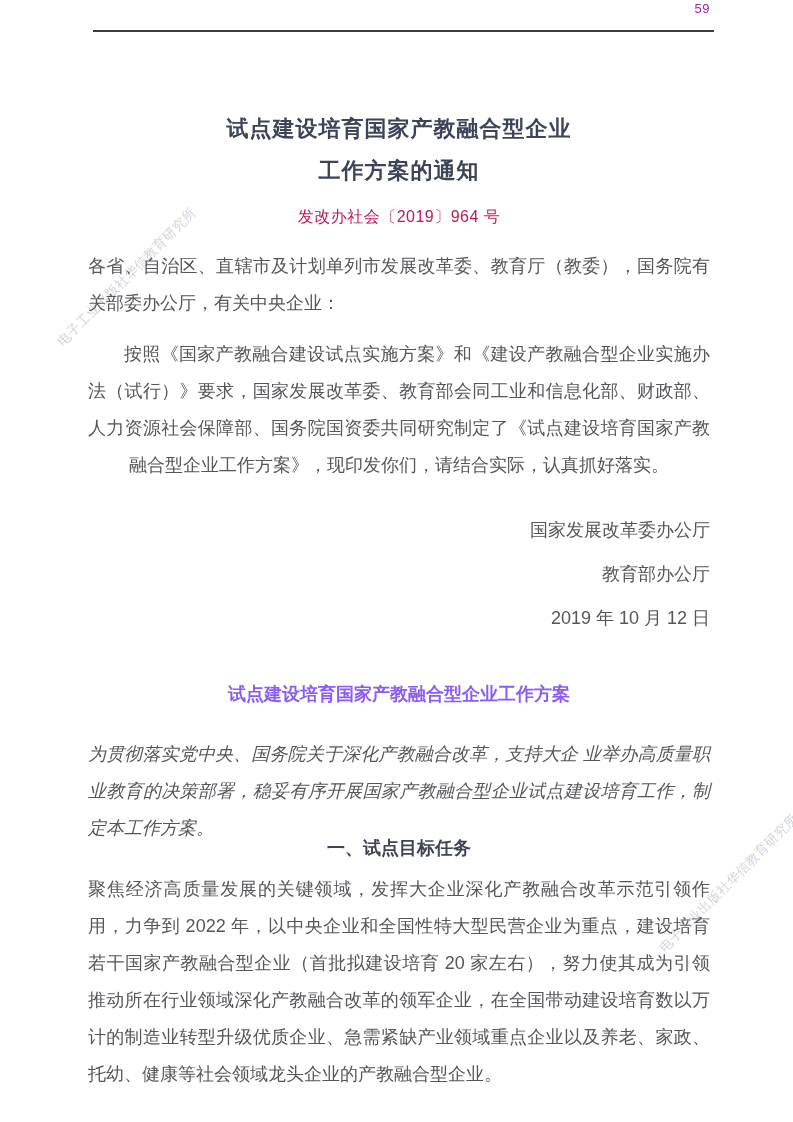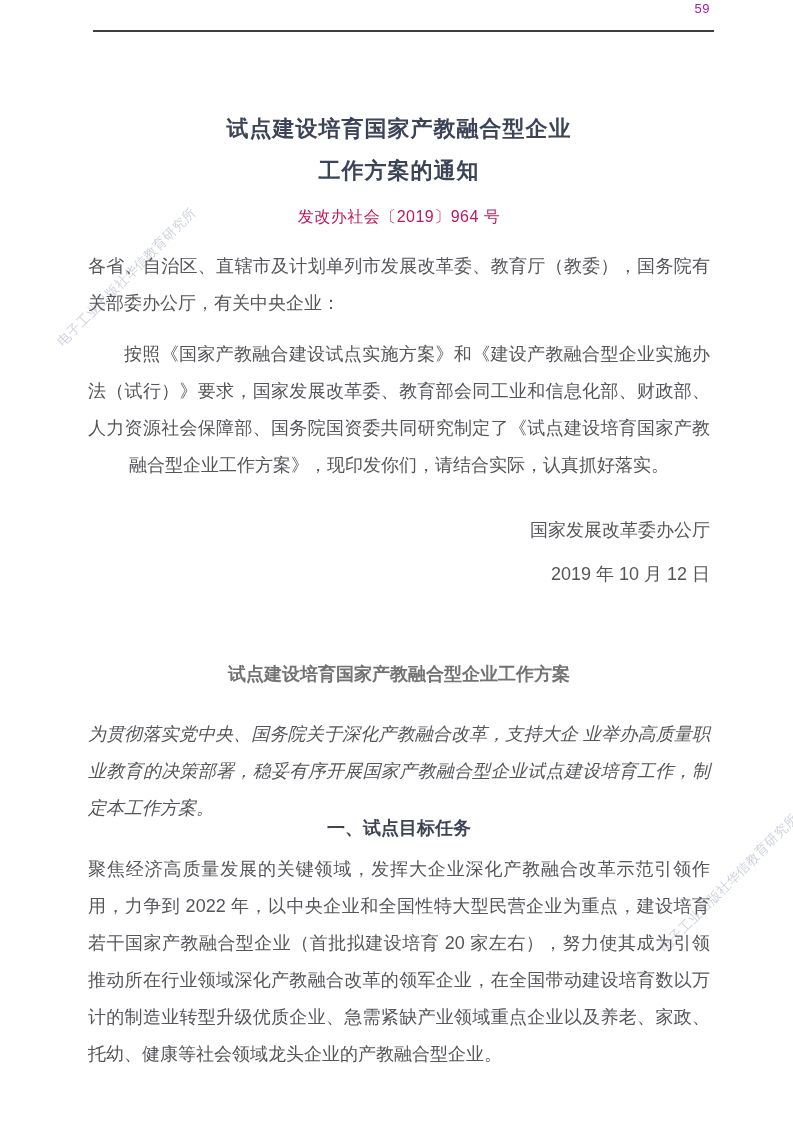--- a/index.html
+++ b/index.html
@@ -59,24 +59,24 @@
     text-indent:2em;
     text-align-last:center;
   }
   .sig-block {
     margin-top:24px;
     text-align:right;
     font-size:18px; line-height:44px;
     color:#55555a;
   }
   .plan-heading {
-    margin-top:66px;
+    margin-top:42px;
     text-align:center;
     font-size:18px; line-height:24px;
-    font-weight:700; color:#737373;
+    font-weight:700; color:#8b5cf6;
   }
   .p-intro { margin-top:30px;font-style:italic; }
   .sec-heading {
     margin:-12px 0 10px;
     text-align:center;
     font-size:18px; line-height:26px;
     font-weight:700; color:#3f4455;
   }
   .p-goal { margin-top:0; }
 </style>
@@ -99,20 +99,21 @@
     </div>
 
     <div class="doc-number">发改办社会〔2019〕964 号</div>
 
     <p class="para p-recipients">各省、自治区、直辖市及计划单列市发展改革委、教育厅（教委），国务院有关部委办公厅，有关中央企业：</p>
 
     <p class="para p-body">按照《国家产教融合建设试点实施方案》和《建设产教融合型企业实施办法（试行）》要求，国家发展改革委、教育部会同工业和信息化部、财政部、人力资源社会保障部、国务院国资委共同研究制定了《试点建设培育国家产教融合型企业工作方案》，现印发你们，请结合实际，认真抓好落实。</p>
 
     <div class="sig-block">
       <div>国家发展改革委办公厅</div>
+      <div>教育部办公厅</div>
       <div>2019 年 10 月 12 日</div>
     </div>
 
     <div class="plan-heading">试点建设培育国家产教融合型企业工作方案</div>
 
     <p class="para p-intro">为贯彻落实党中央、国务院关于深化产教融合改革，支持大企 业举办高质量职业教育的决策部署，稳妥有序开展国家产教融合型企业试点建设培育工作，制定本工作方案。</p>
 
     <div class="sec-heading">一、试点目标任务</div>
 
     <p class="para p-goal">聚焦经济高质量发展的关键领域，发挥大企业深化产教融合改革示范引领作用，力争到 2022 年，以中央企业和全国性特大型民营企业为重点，建设培育若干国家产教融合型企业（首批拟建设培育 20 家左右），努力使其成为引领推动所在行业领域深化产教融合改革的领军企业，在全国带动建设培育数以万计的制造业转型升级优质企业、急需紧缺产业领域重点企业以及养老、家政、托幼、健康等社会领域龙头企业的产教融合型企业。</p>

